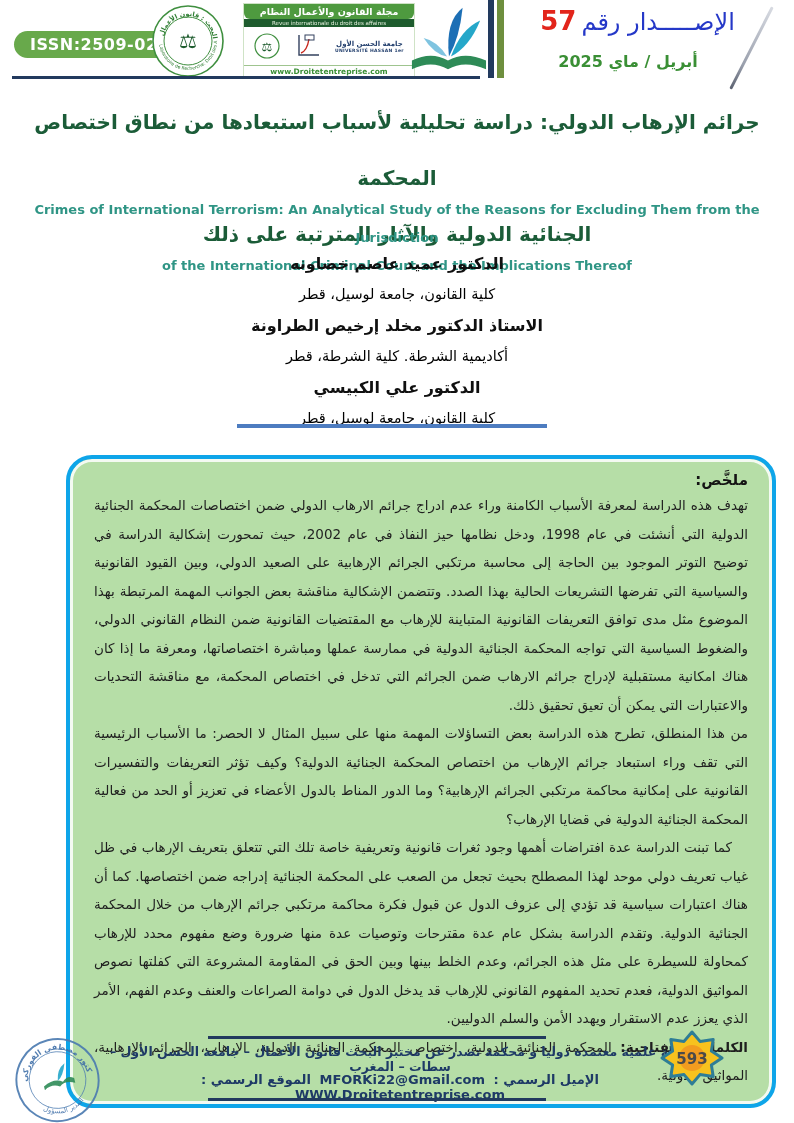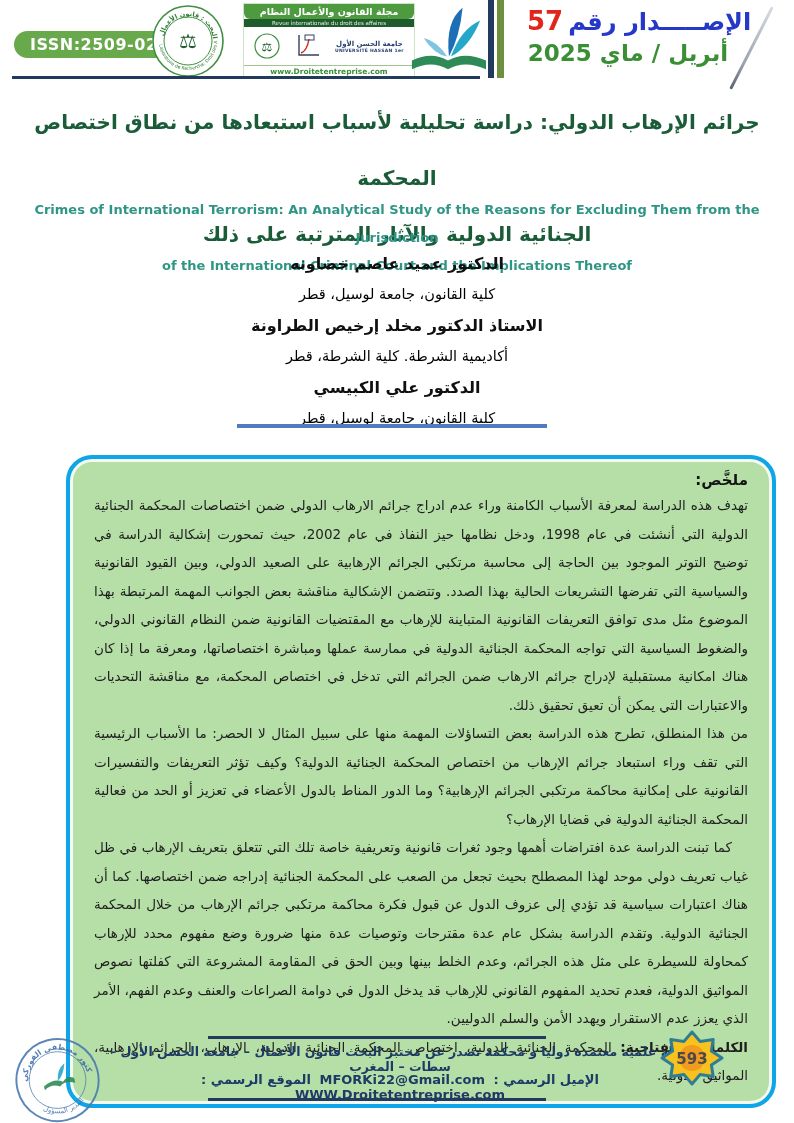--- a/index.html
+++ b/index.html
@@ -19,23 +19,23 @@
   .jl-univ { text-align:center; color:#24406e;font-weight:bold; }
   .jl-univ .u-ar { font-size:7px; direction:rtl; }
   .jl-univ .u-fr { font-size:4.5px; letter-spacing:.3px; }
   .jl-site { color:#3a8f35; font-size:7.5px; font-weight:bold; text-align:center; border-top:1px solid #9fc48f; padding-top:1px; }
   .bird { position:absolute; left:404px; top:2px; }
   .vbar { position:absolute; top:0; height:78px; }
   .vbar-navy { left:488px; width:6px; background:#223a5e; }
   .vbar-green { left:497px; width:7px; background:#6e8f3e; }
   .issue-block { position:absolute; left:508px; top:6px; width:240px; text-align:center; }
   .issue-line { direction:ltr; white-space:nowrap; }
-  .issue-label { color:#2538c8; font-weight:bold; font-size:24px;text-align:right; }
+  .issue-label { color:#2538c8; font-weight:normal; font-size:24px;text-align:right; }
   .issue-num { color:#e2251b; font-weight:bold; font-size:26px; margin-left:19px; }
-  .date-line { direction:rtl; color:#3a8f35; font-weight:bold; font-size:23px; margin-top:4px; white-space:nowrap; }
+  .date-line { direction:rtl; color:#3a8f35; font-weight:bold; font-size:16px; margin-top:16px; white-space:nowrap; }
   .pencil { position:absolute; left:750px; top:2px; width:3px; height:92px;
     background:linear-gradient(180deg,#d8dbe2,#9aa0ad 70%,#5b6170); transform:rotate(27deg); border-radius:2px; }
 
   
   .t-ar { position:absolute; top:94px; left:0; width:100%; text-align:center; color:#1b5c38;
     font-weight:bold; font-size:20px; direction:rtl; line-height:56px; }
   .t-en { position:absolute; top:196px; left:0; width:100%; text-align:center; color:#2f9585;
     font-weight:bold; font-size:13px; line-height:28px; }
 
   

